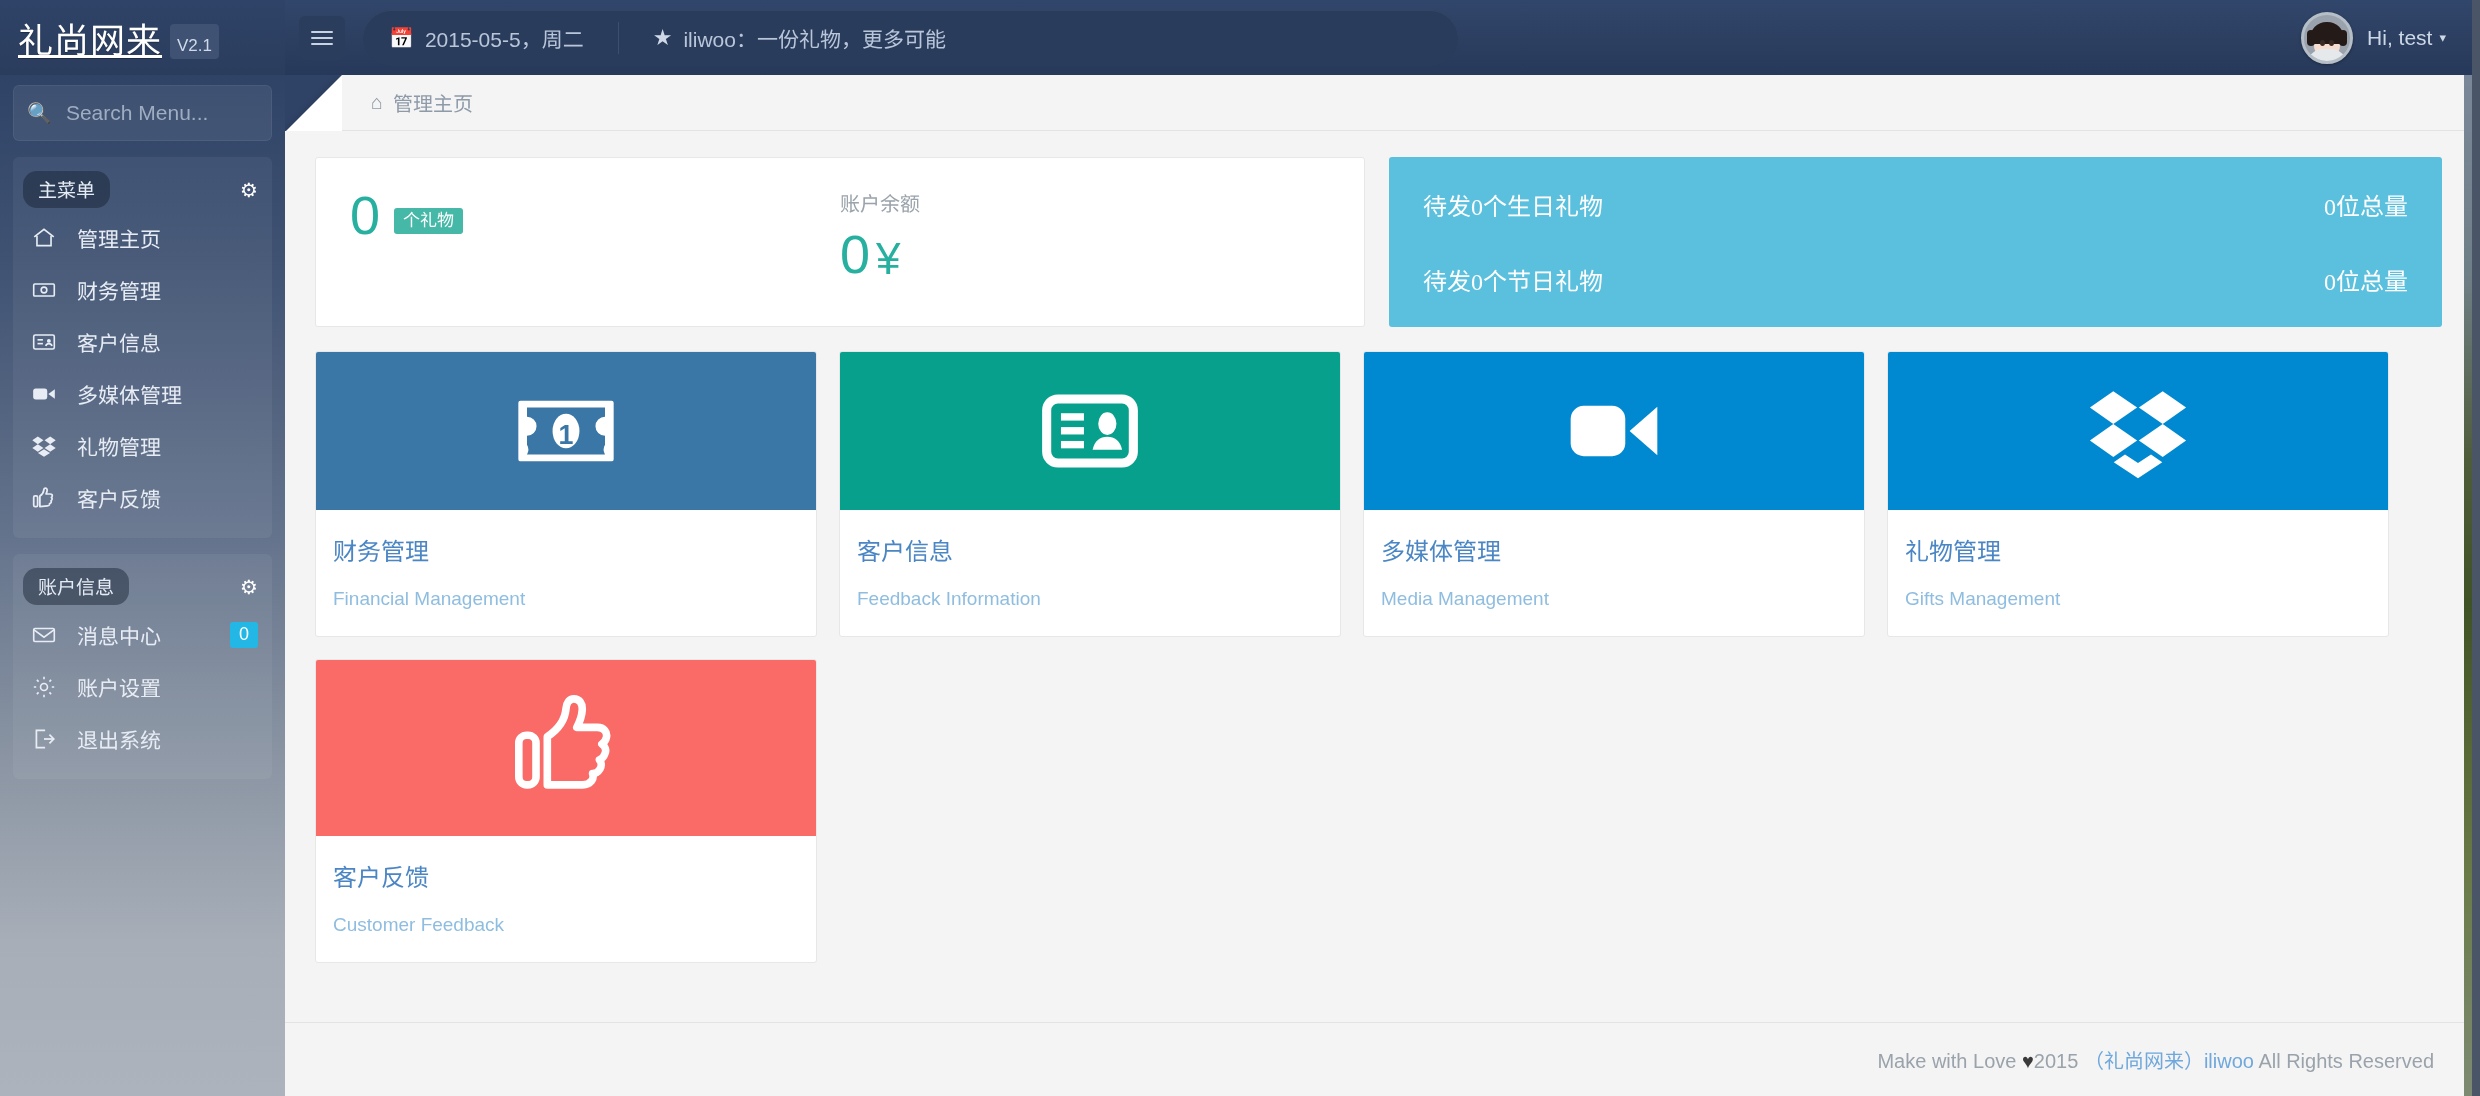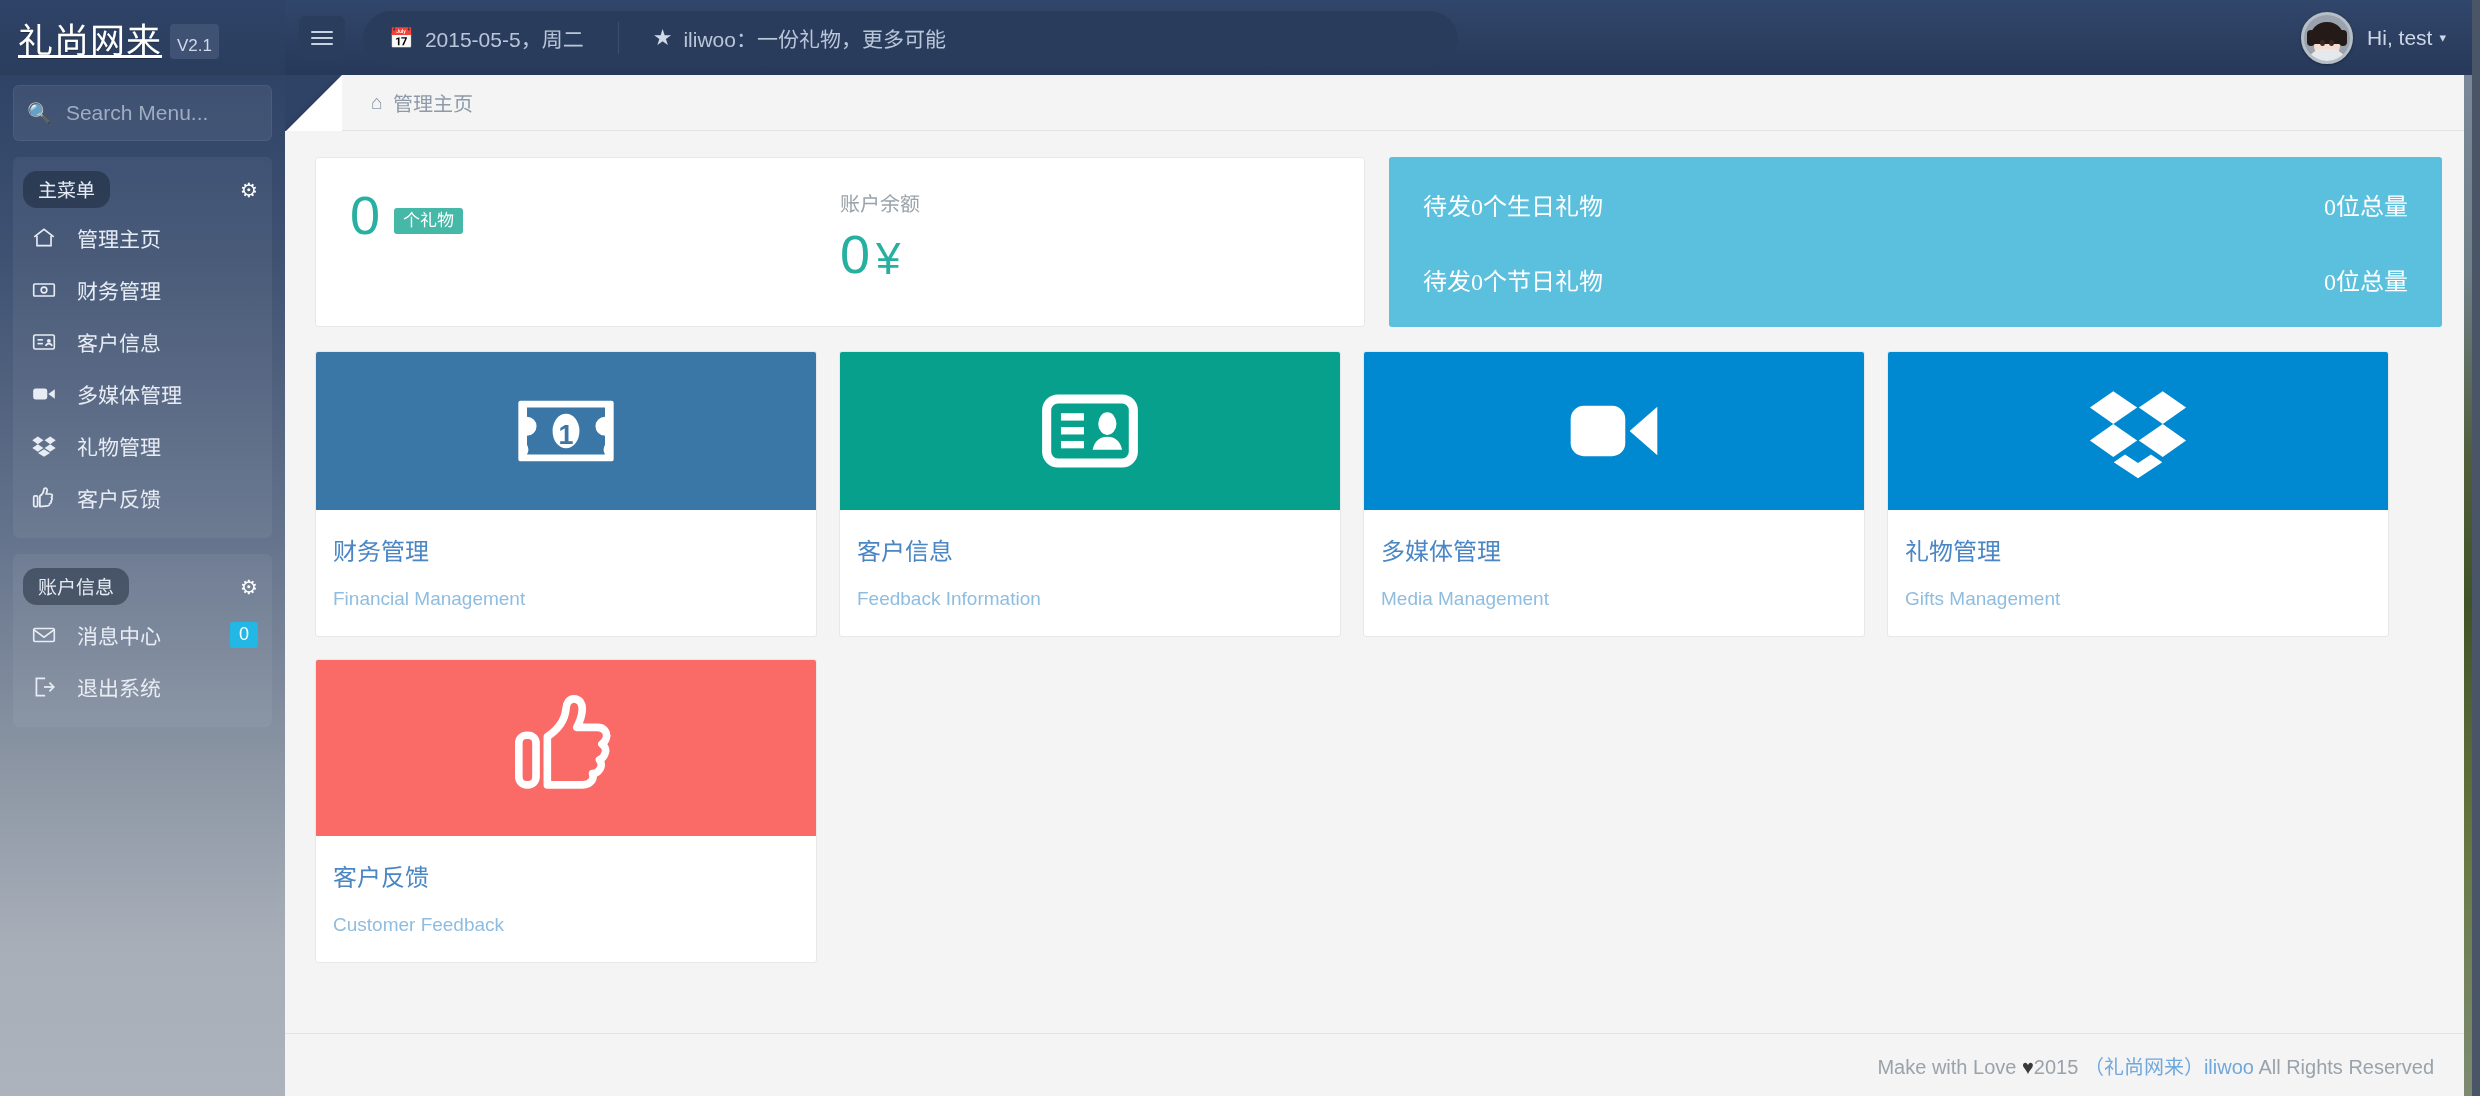--- a/index.html
+++ b/index.html
@@ -222,21 +222,21 @@
   }
   .tile .art {
     height: 158px; display: flex; align-items: center; justify-content: center;
   }
   .tile .meta { padding: 22px 17px 26px; }
   .tile .t-title { color: #4b86c4; font-size: 24px; margin-bottom: 21px; }
   .tile .t-sub { color: #8fbde0; font-size: 19px; }
 
   
   #footer {
-    position: absolute; bottom: 0; left: 285px; width: 2187px; height: 63px;
+    position: absolute; bottom: 0; left: 285px; width: 2187px; height: 74px;
     background: #f4f4f4; border-top: 1px solid #e3e3e3;
     display: flex; align-items: center; justify-content: flex-end; padding-right: 38px;
   }
   #footer .ftxt { color: #9aa3ab; font-size: 20px; }
   #footer .ftxt .lnk { color: #6fa8dc; }
   #footer .ftxt .hrt { color: #3a3a3a; }
 </style>
 </head>
 <body>
 
@@ -372,20 +372,29 @@
         <span class="mi">
           <svg width="26" height="26" viewBox="0 0 24 24" fill="none" stroke="#e8edf5" stroke-width="1.5">
               <rect x="2.5" y="6" width="19" height="12" rx="1.2"></rect>
               <path d="M2.5 7l9.5 7 9.5-7"></path>
             </svg>
         </span>
         <span class="label">消息中心</span>
         <span class="badge">0</span>
       </div>
 
+      <div class="menu-item">
+        <span class="mi">
+          <svg width="26" height="26" viewBox="0 0 24 24" fill="none" stroke="#e8edf5" stroke-width="1.5">
+              <circle cx="12" cy="12" r="3.2"></circle>
+              <path d="M12 2.6v2.2M12 19.2v2.2M21.4 12h-2.2M4.8 12H2.6M18.6 5.4l-1.6 1.6M7 17l-1.6 1.6M18.6 18.6L17 17M7 7L5.4 5.4"></path>
+            </svg>
+        </span>
+        <span class="label">账户设置</span>
+      </div>
 
       <div class="menu-item">
         <span class="mi">
           <svg width="26" height="26" viewBox="0 0 24 24" fill="none" stroke="#e8edf5" stroke-width="1.6">
               <path d="M13 4H5v16h8"></path>
               <path d="M17 8l4 4-4 4"></path>
               <path d="M21 12h-9"></path>
             </svg>
         </span>
         <span class="label">退出系统</span>

